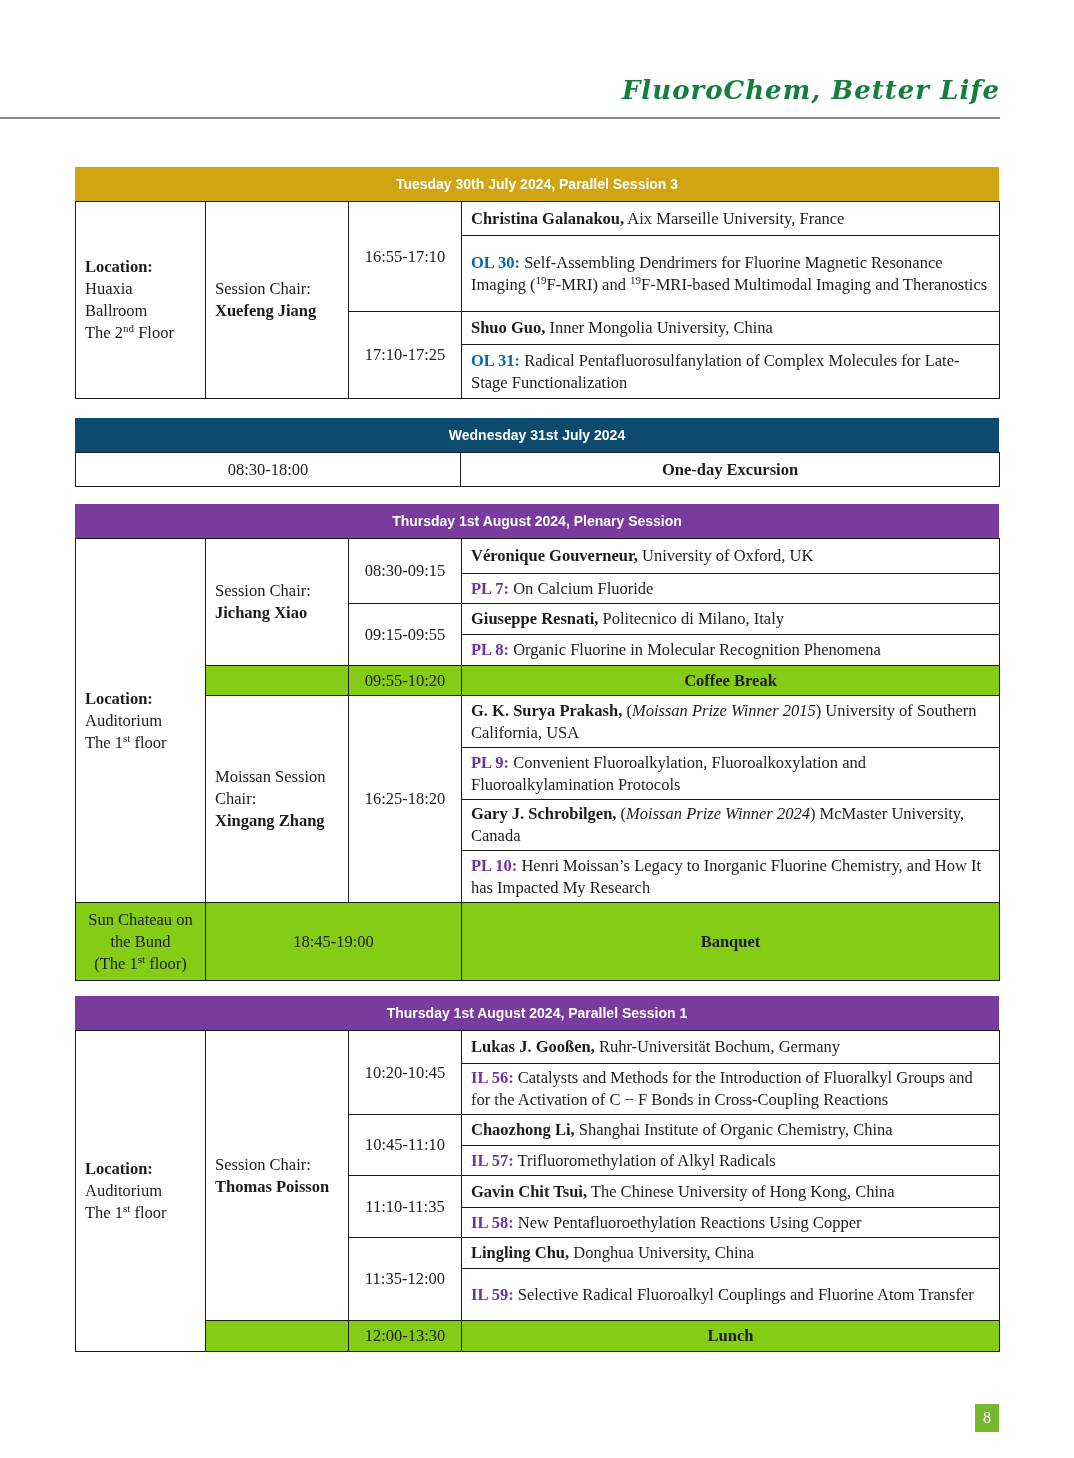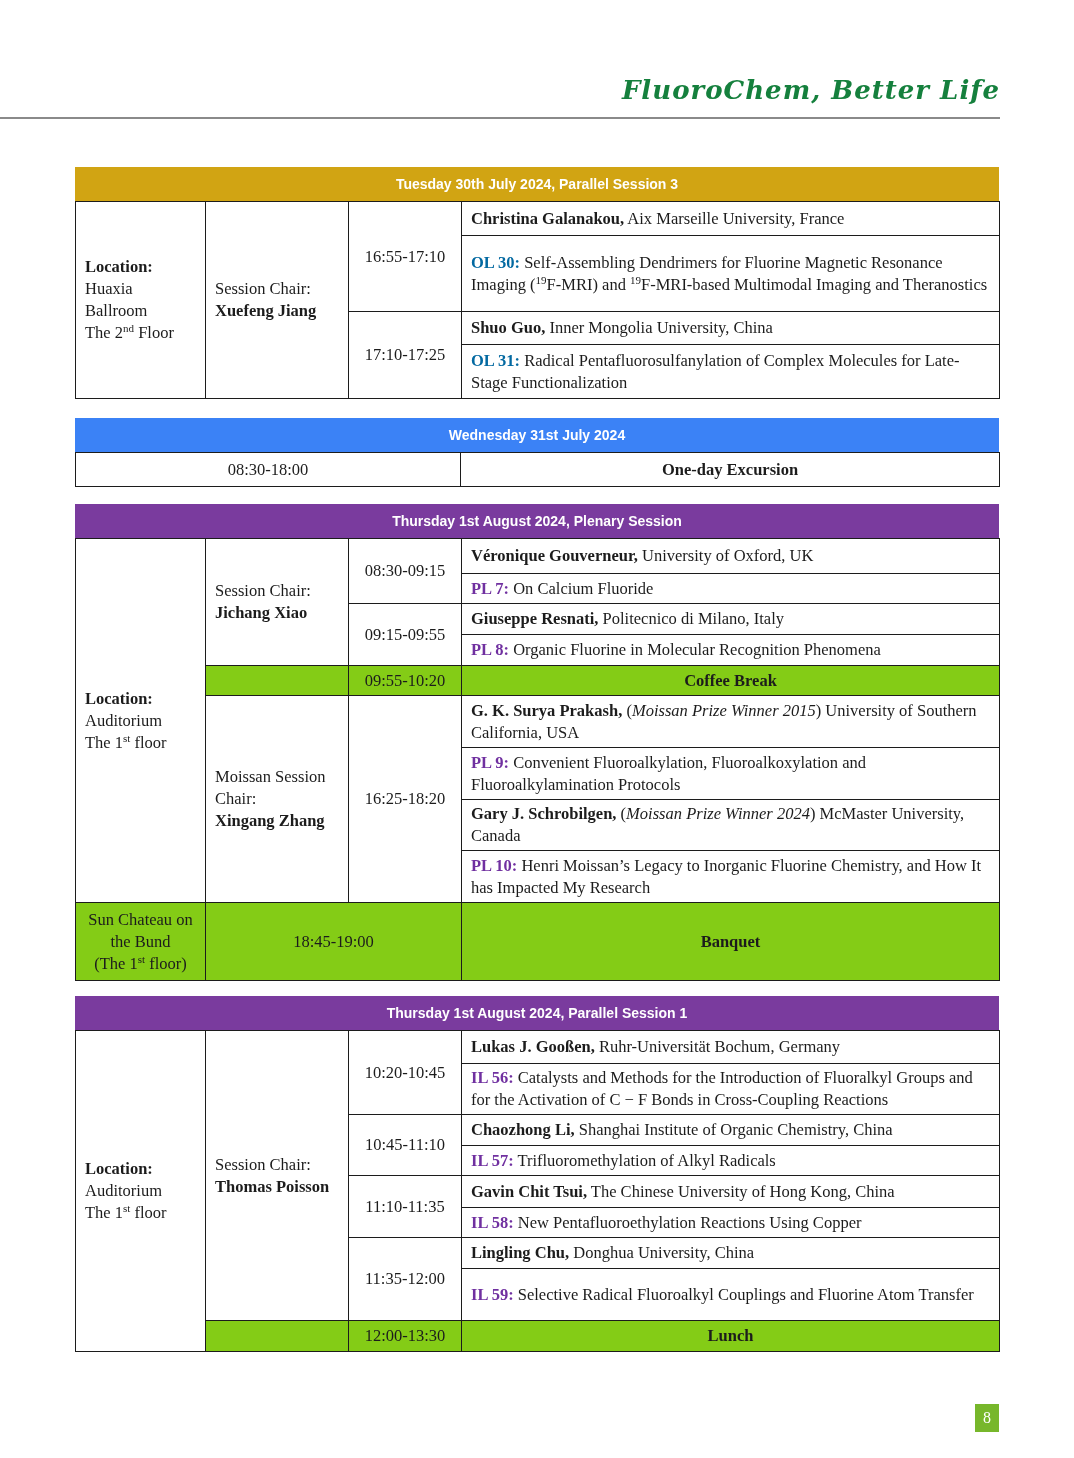--- a/index.html
+++ b/index.html
@@ -16,21 +16,21 @@
   }
   .rule { width:1000px; border-bottom:2px solid #8a8a8a; margin-top:7px; }
 
   .banner {
     margin-left:75px; width:924px; height:34px;
     display:flex; align-items:center; justify-content:center;
     color:#ffffff; font-family:"Liberation Sans", sans-serif;
     font-weight:bold; font-size:14px;
   }
   .b-gold   { background:#D1A413; }
-  .b-green  { background:#3b82f6; }
+  .b-green  { background:#0c4a6e; }
   .b-purple { background:#7A3B9E; }
 
   table.sched {
     margin-left:75px; width:924px;
     border-collapse:collapse; table-layout:fixed;
   }
   table.sched td {
     border:1px solid; vertical-align:middle;
     font-size:16.5px; line-height:22px; padding:1px 9px;
   }

